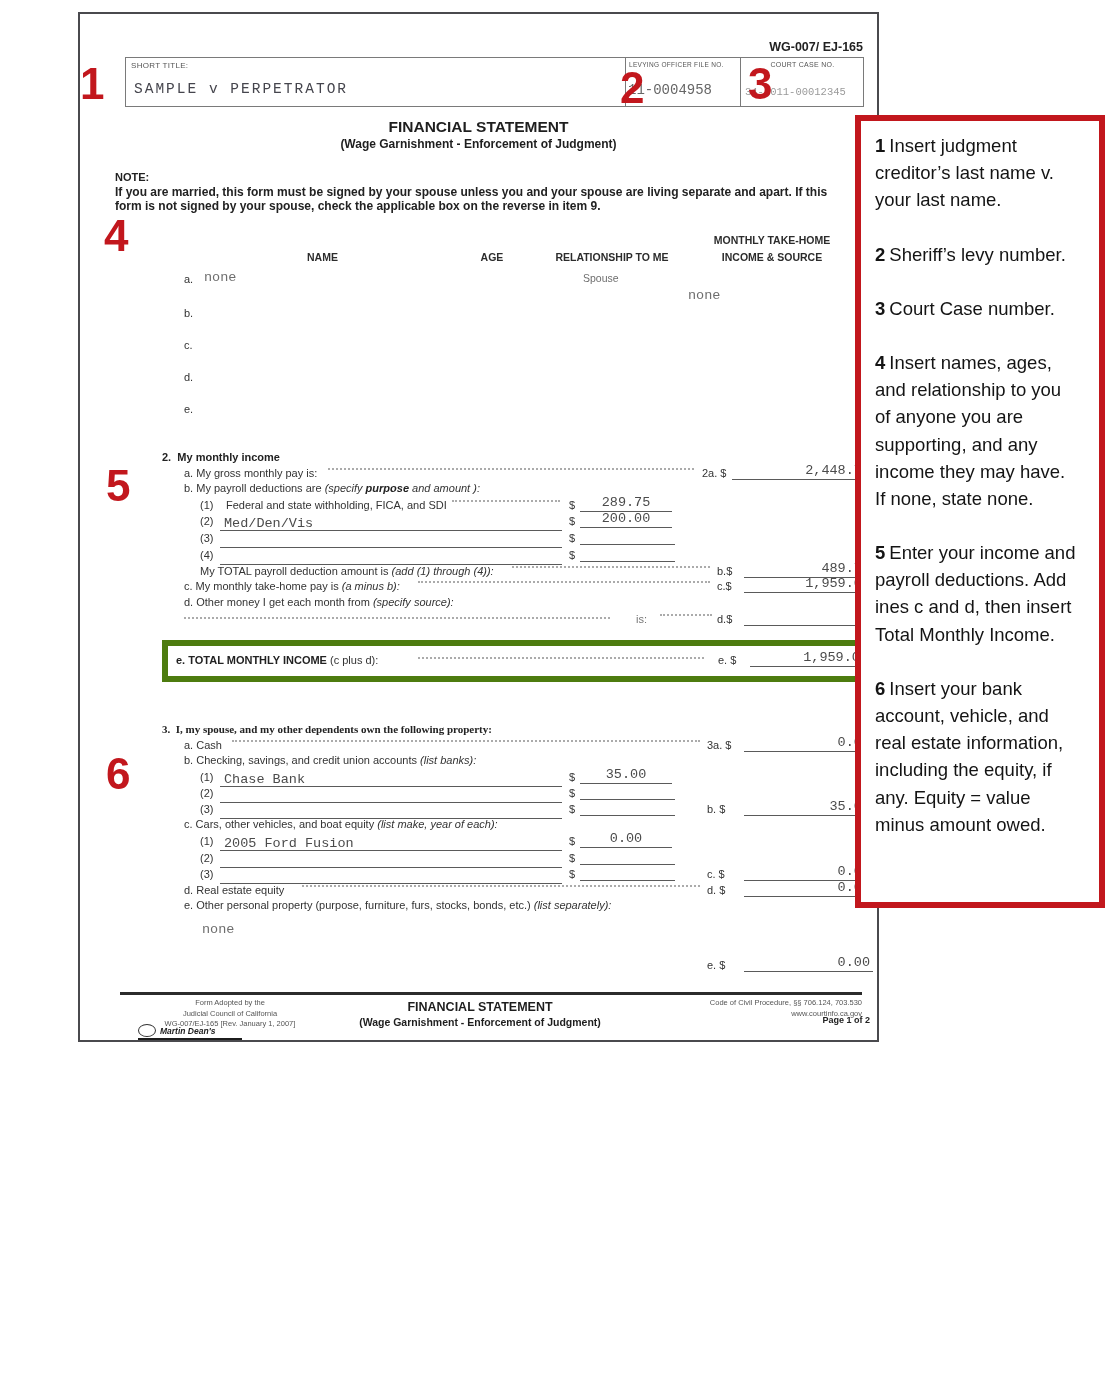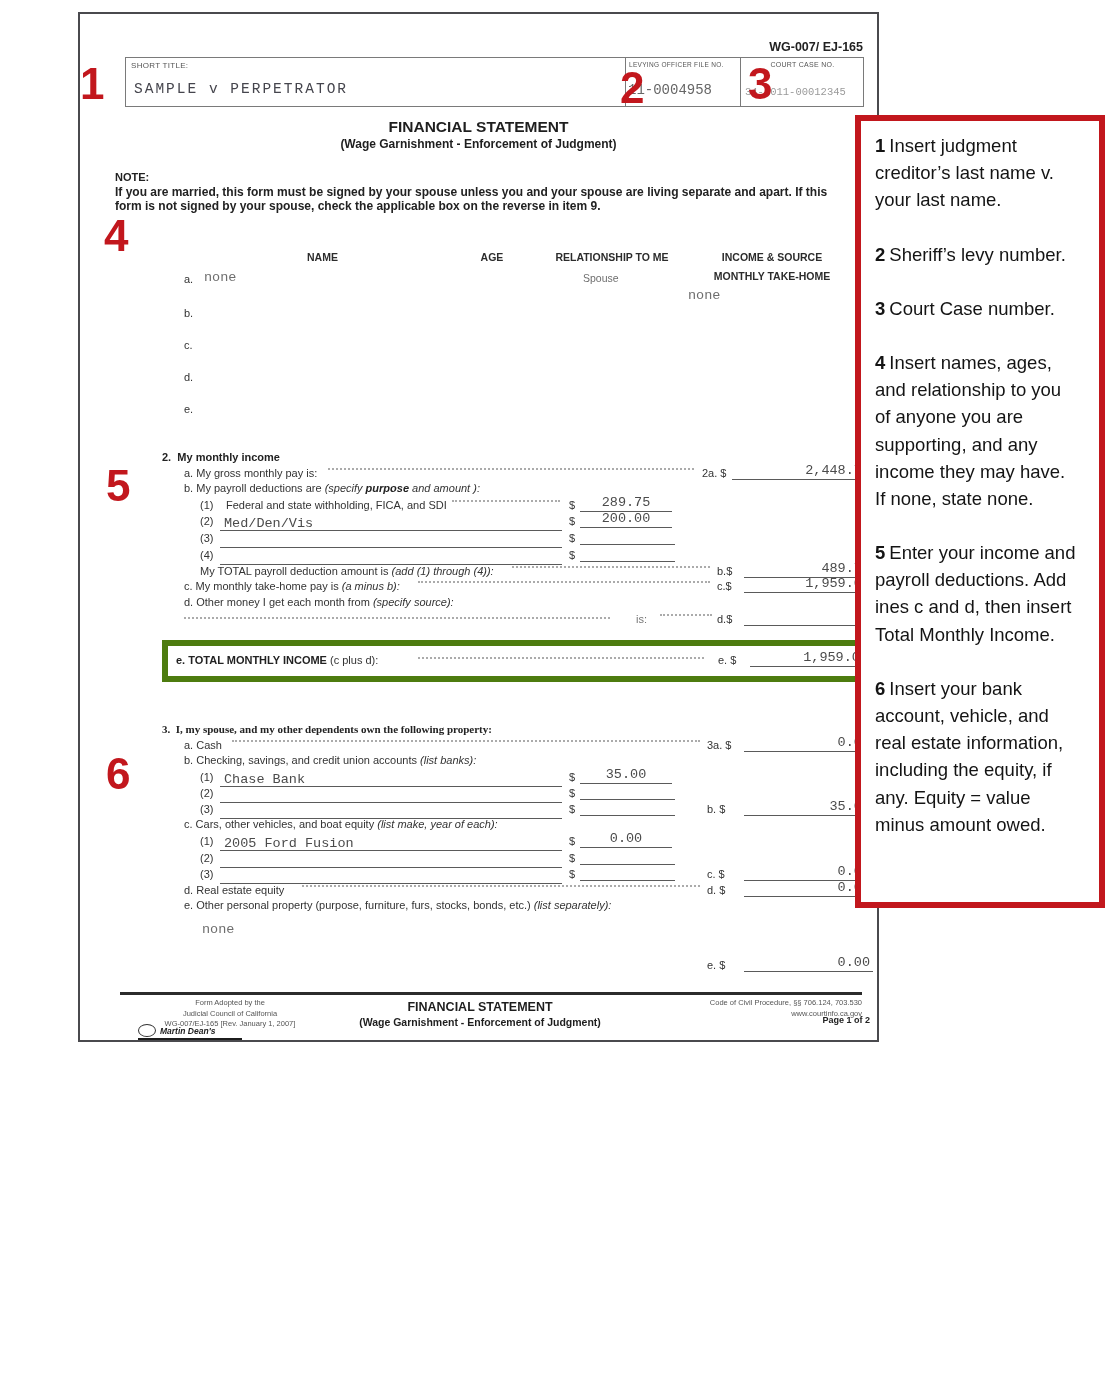--- a/index.html
+++ b/index.html
@@ -58,21 +58,21 @@
     </div>
 
     <div class="abs title" style="top:104px;">FINANCIAL STATEMENT</div>
     <div class="abs subtitle" style="top:123px;">(Wage Garnishment - Enforcement of Judgment)</div>
 
     <div class="abs" style="left:35px;top:156px;width:716px;display:flex;flex-direction:column;">
       <span class="b" style="font-size:11px;width:42px;flex:none;line-height:14.5px;">NOTE:</span>
       <span class="b" style="font-size:12px;line-height:14.5px;">If you are married, this form must be signed by your spouse unless you and your spouse are living separate and apart. If this form is not signed by your spouse, check the applicable box on the reverse in item 9.</span>
     </div>
 
-    <div class="abs colh" style="left:612px;top:220px;width:160px;margin-top:36px;">MONTHLY TAKE-HOME</div>
+    <div class="abs colh" style="left:612px;top:220px;width:160px;">MONTHLY TAKE-HOME</div>
     <div class="abs colh" style="left:195px;top:237px;width:95px;">NAME</div>
     <div class="abs colh" style="left:392px;top:237px;width:40px;">AGE</div>
     <div class="abs colh" style="left:462px;top:237px;width:140px;">RELATIONSHIP TO ME</div>
     <div class="abs colh" style="left:612px;top:237px;width:160px;">INCOME &amp; SOURCE</div>
 
     <div class="abs lbl" style="left:104px;top:258px;">a.</div>
     <div class="abs mono gray-mono" style="left:124px;top:256px;">none</div>
     <div class="abs" style="left:503px;top:258px;font-size:10.5px;color:#6e6e6e;">Spouse</div>
     <div class="abs mono gray-mono" style="left:608px;top:274px;">none</div>
     <div class="abs lbl" style="left:104px;top:292px;">b.</div>

